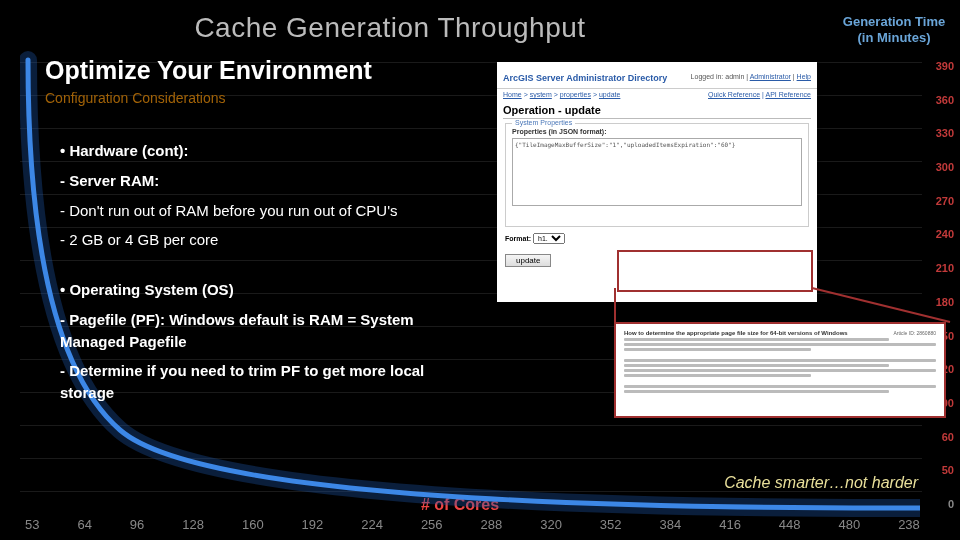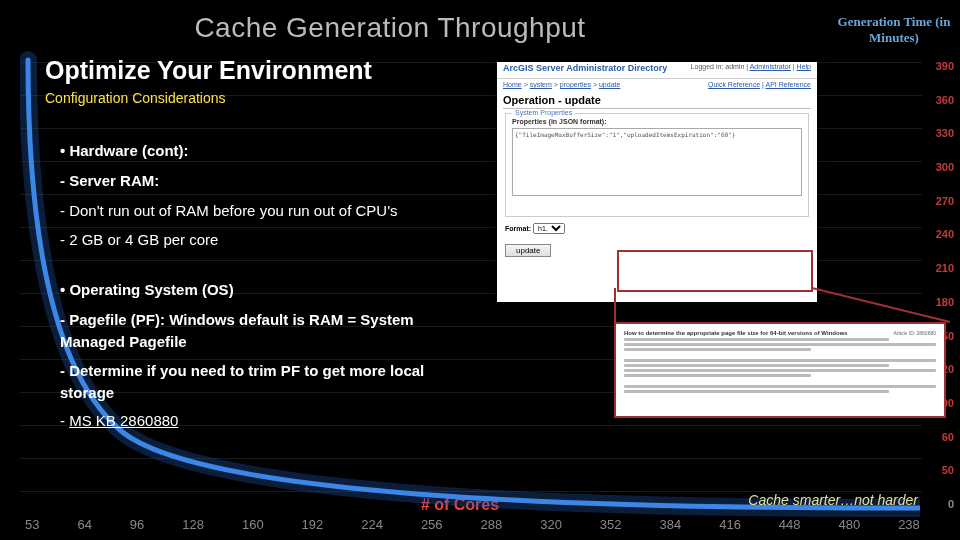--- a/index.html
+++ b/index.html
@@ -38,21 +38,21 @@
   }
   .chart-subtitle-right {
     position: absolute;
     top: 14px;
     right: 6px;
     width: 120px;
     text-align: center;
     font-size: 13px;
     font-weight: 700;
     color: #6aa5d8;
-    font-family: Liberation Serif, serif;
+    font-family: Liberation Sans, sans-serif;
     line-height: 1.2;
   }
   .y-axis {
     position: absolute;
     right: 6px;
     top: 60px;
     bottom: 30px;
     display: flex;
     flex-direction: column;
     justify-content: space-between;
@@ -106,21 +106,21 @@
     font-size: 25px;
     font-weight: 700;
     color: #fff;
   }
   .subheading {
     position: absolute;
     left: 45px;
     top: 90px;
     font-size: 14px;
     font-weight: 400;
-    color: #fde047;
+    color: #a16207;
   }
   .body {
     position: absolute;
     left: 60px;
     top: 140px;
     width: 420px;
     font-size: 15px;
     line-height: 1.45;
   }
   .body ul { margin: 0; padding: 0; list-style: none; }
@@ -132,42 +132,42 @@
   .b3 { padding-left: 28px; font-weight: 400; }
   .b3 > li::before { content: "- "; }
   .b3 > li { margin-top: 8px; margin-bottom: 8px; }
   .b4 { padding-left: 28px; font-weight: 400; }
   .b4 > li::before { content: "- "; }
   .b4 > li { margin-top: 6px; }
   .link { text-decoration: underline; }
   .tagline {
     position: absolute;
     right: 42px;
-    bottom: 32px;
-    font-size: 14px;
+    bottom: 48px;
+    font-size: 16px;
     font-style: italic;
     color: #e8df9a;
   }
   
   .admin-panel {
     position: absolute;
     left: 497px;
     top: 62px;
     width: 320px;
     height: 240px;
     background: #fff;
     color: #000;
     font-size: 9px;
     font-family: Verdana, Arial, sans-serif;
     box-shadow: 0 0 8px rgba(0,0,0,0.6);
   }
   .admin-header {
     display: flex;
     justify-content: space-between;
-    padding: 1px 6px 5px 6px;
+    padding: 11px 6px 5px 6px;
     border-bottom: 1px solid #ccc;
   }
   .admin-header .left { font-weight: 700; color: #2a5ba8; }
   .admin-header .right { font-size: 7px; color: #555; }
   .admin-crumb {
     display: flex;
     justify-content: space-between;
     padding: 2px 6px;
     font-size: 7px;
     color: #2a5ba8;
@@ -334,25 +334,20 @@
             </ul>
           </li>
         </ul>
       </li>
       <li style="margin-top:28px">
         <span>Operating System (OS)</span>
         <ul class="b2">
           <li>Pagefile (PF): Windows default is RAM = System Managed Pagefile</li>
           <li>
             <span>Determine if you need to trim PF to get more local storage</span>
-            <ul class="b4">
-              <li>
-                <span class="link">MS KB 2860880</span>
-              </li>
-            </ul>
           </li>
         </ul>
       </li>
     </ul>
   </div>
 
   <div class="tagline">Cache smarter…not harder</div>
 
   <div class="admin-panel">
     <div class="admin-header">

